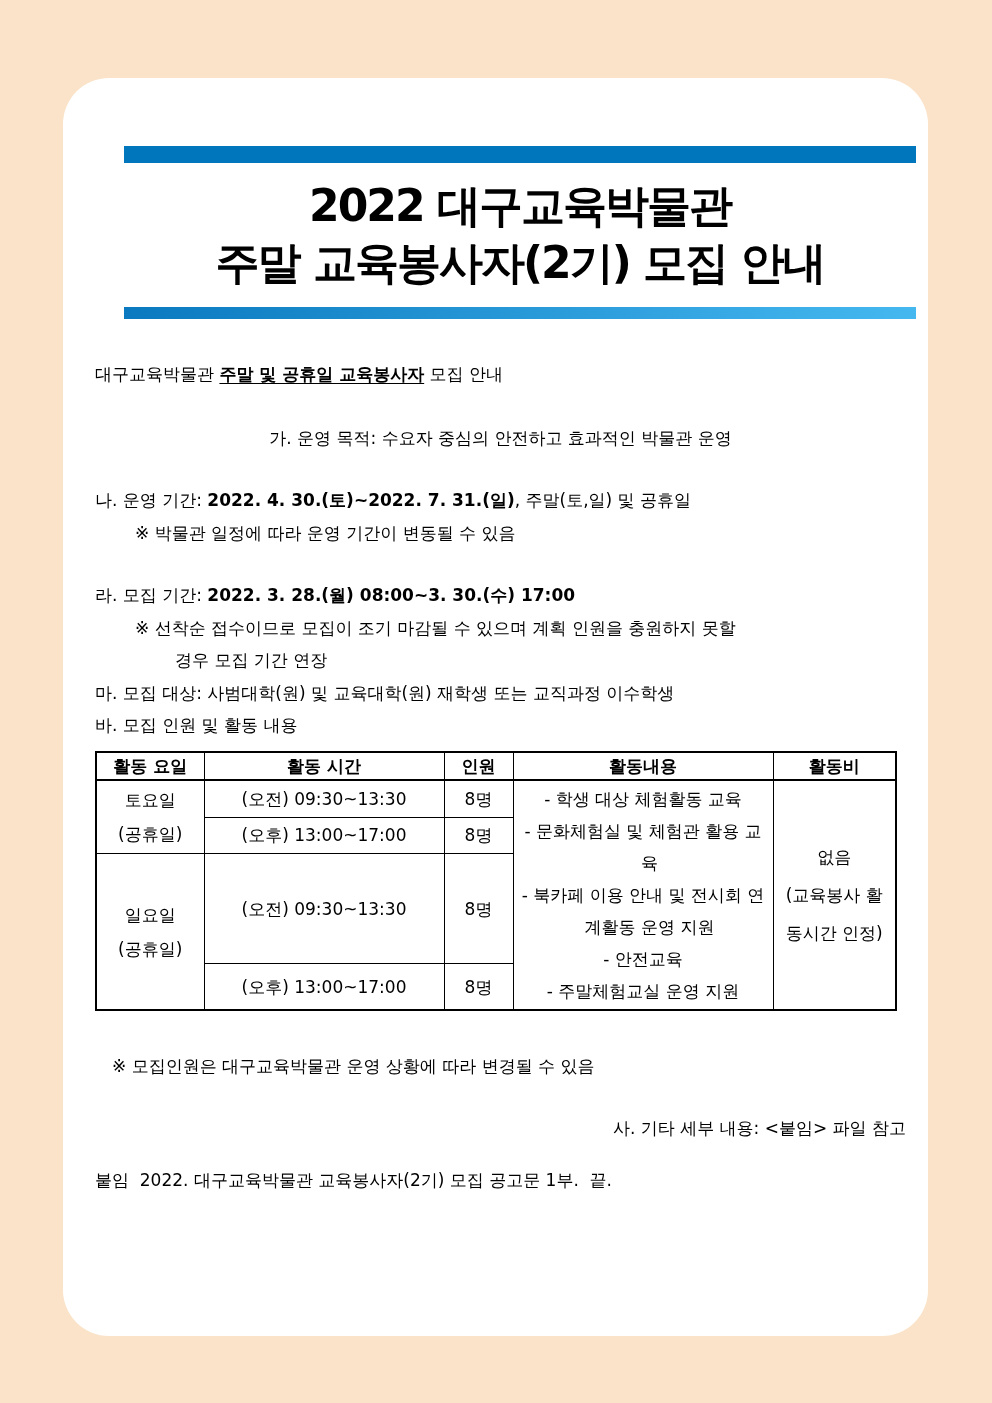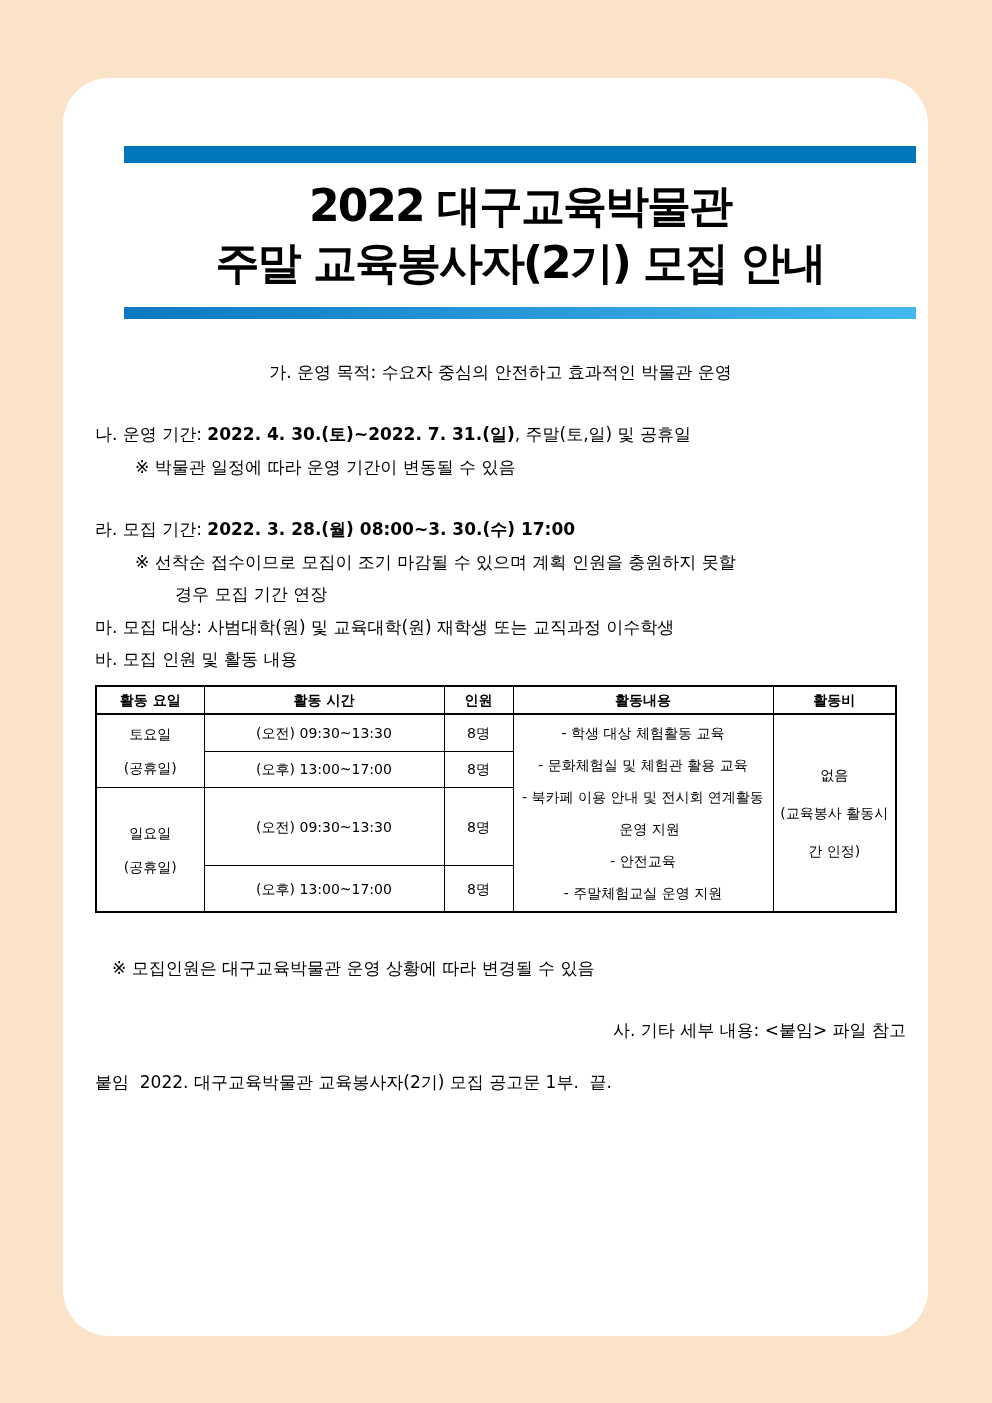--- a/index.html
+++ b/index.html
@@ -64,21 +64,21 @@
     text-decoration: underline;
     text-underline-offset: 3px;
   }
   .bold { font-weight: bold; }
   
   table.recruit {
     margin: 15px 0 0 0;
     border-collapse: collapse;
     table-layout: fixed;
     width: 800px;
-    font-size: 14px;
+    font-size: 17px;
   }
   table.recruit th, table.recruit td {
     border: 1px solid #000;
     padding: 2px 4px;
     text-align: center;
     vertical-align: middle;
   }
   table.recruit { border: 2px solid #000; }
   table.recruit thead th { border-bottom: 2px solid #000; font-weight: bold; height: 28px; }
   .col-day  { width: 108px; }
@@ -113,20 +113,21 @@
 
   <div class="title-wrap">
     <div class="title-line">2022 대구교육박물관</div>
     <div class="title-line">주말 교육봉사자(2기) 모집 안내</div>
   </div>
 
   <div class="bar-gradient"></div>
 
   <div class="content">
 
+    <div class="line intro"><span>대구교육박물관 </span><span class="emph">주말 및 공휴일 교육봉사자</span><span> 모집 안내</span></div>
 
     <div class="line item-ga">가. 운영 목적: 수요자 중심의 안전하고 효과적인 박물관 운영</div>
 
     <div class="line item-na"><span>나. 운영 기간: </span><span class="bold">2022. 4. 30.(토)~2022. 7. 31.(일)</span><span>, 주말(토,일) 및 공휴일</span></div>
     <div class="line note-1">※ 박물관 일정에 따라 운영 기간이 변동될 수 있음</div>
 
 
     <div class="line item-ra"><span>라. 모집 기간: </span><span class="bold">2022. 3. 28.(월) 08:00~3. 30.(수) 17:00</span></div>
     <div class="line note-2a">※ 선착순 접수이므로 모집이 조기 마감될 수 있으며 계획 인원을 충원하지 못할</div>
     <div class="line note-2b">경우 모집 기간 연장</div>

